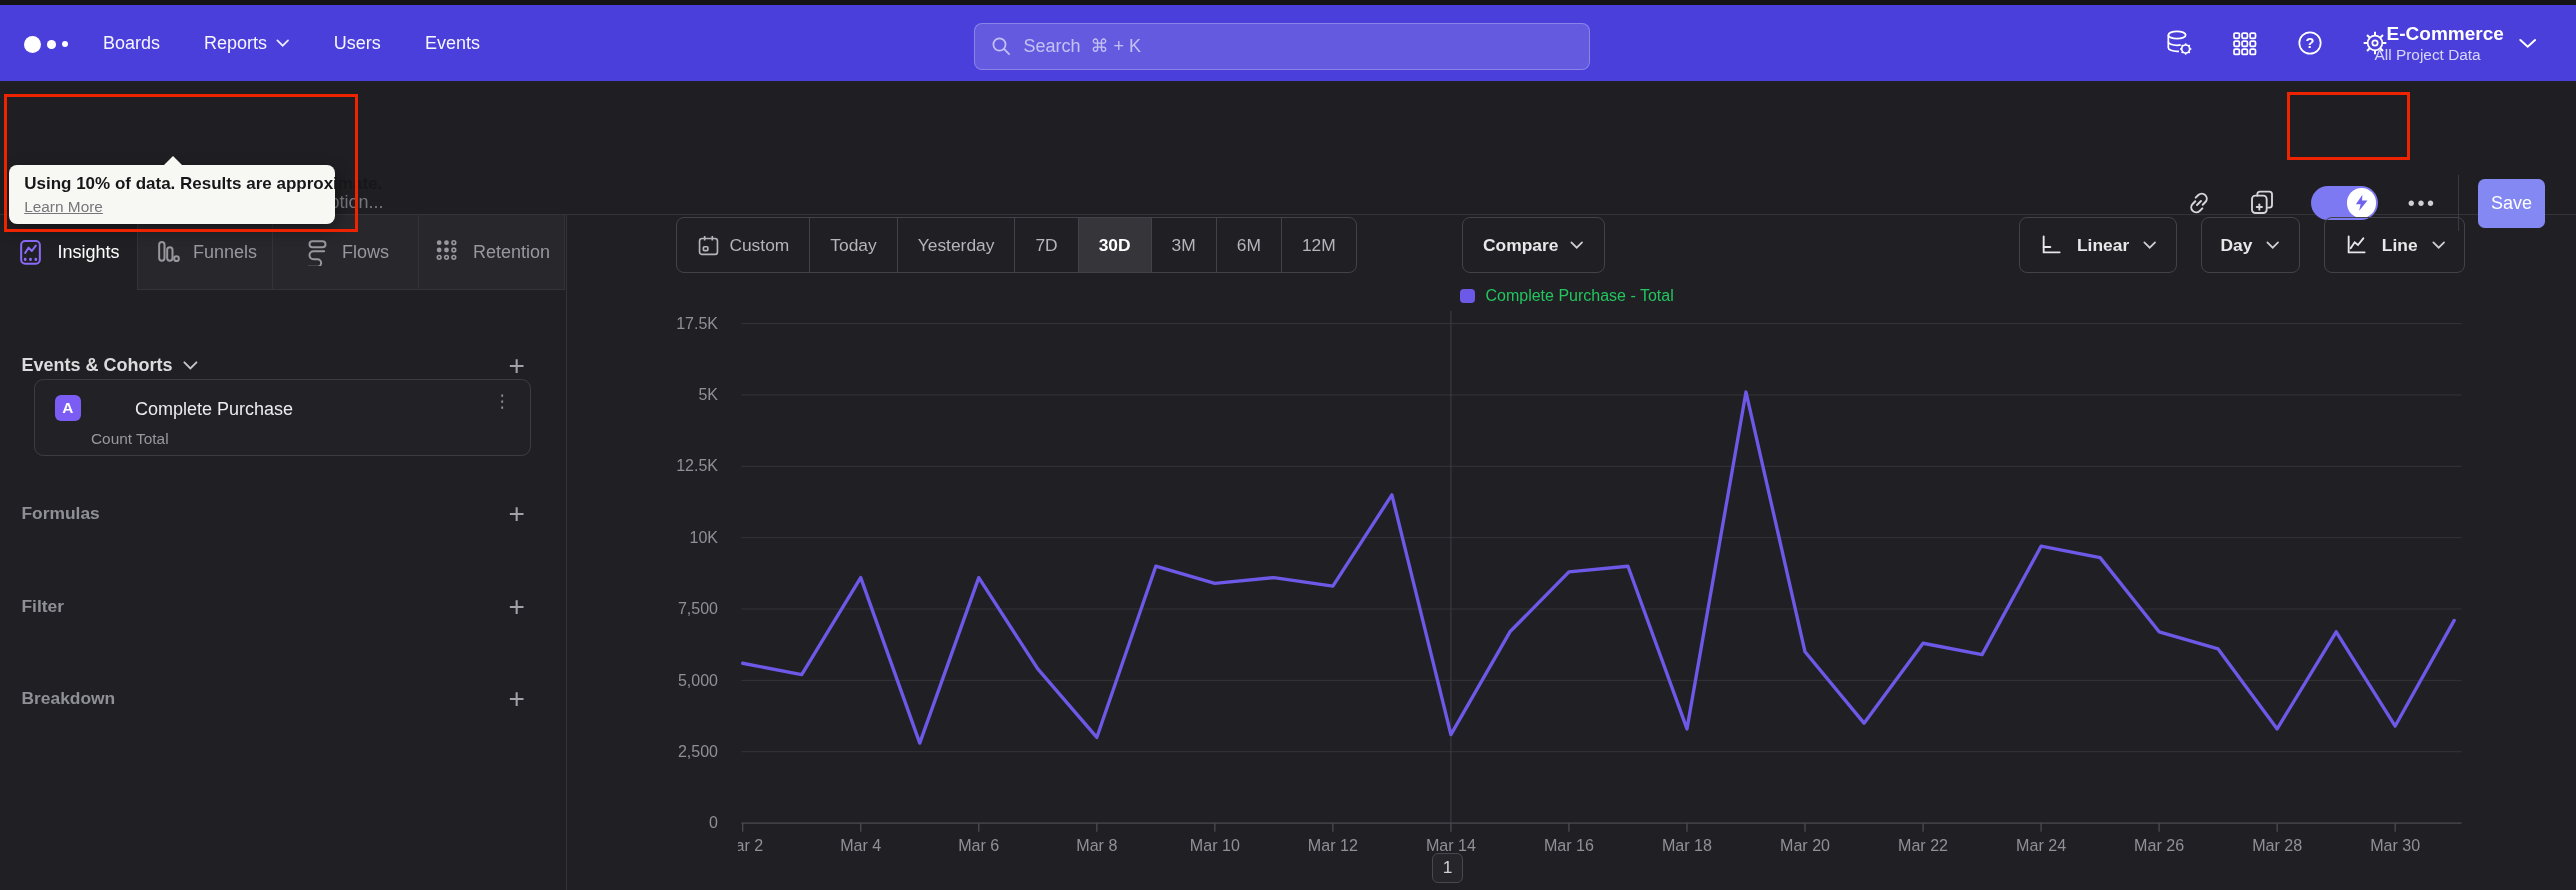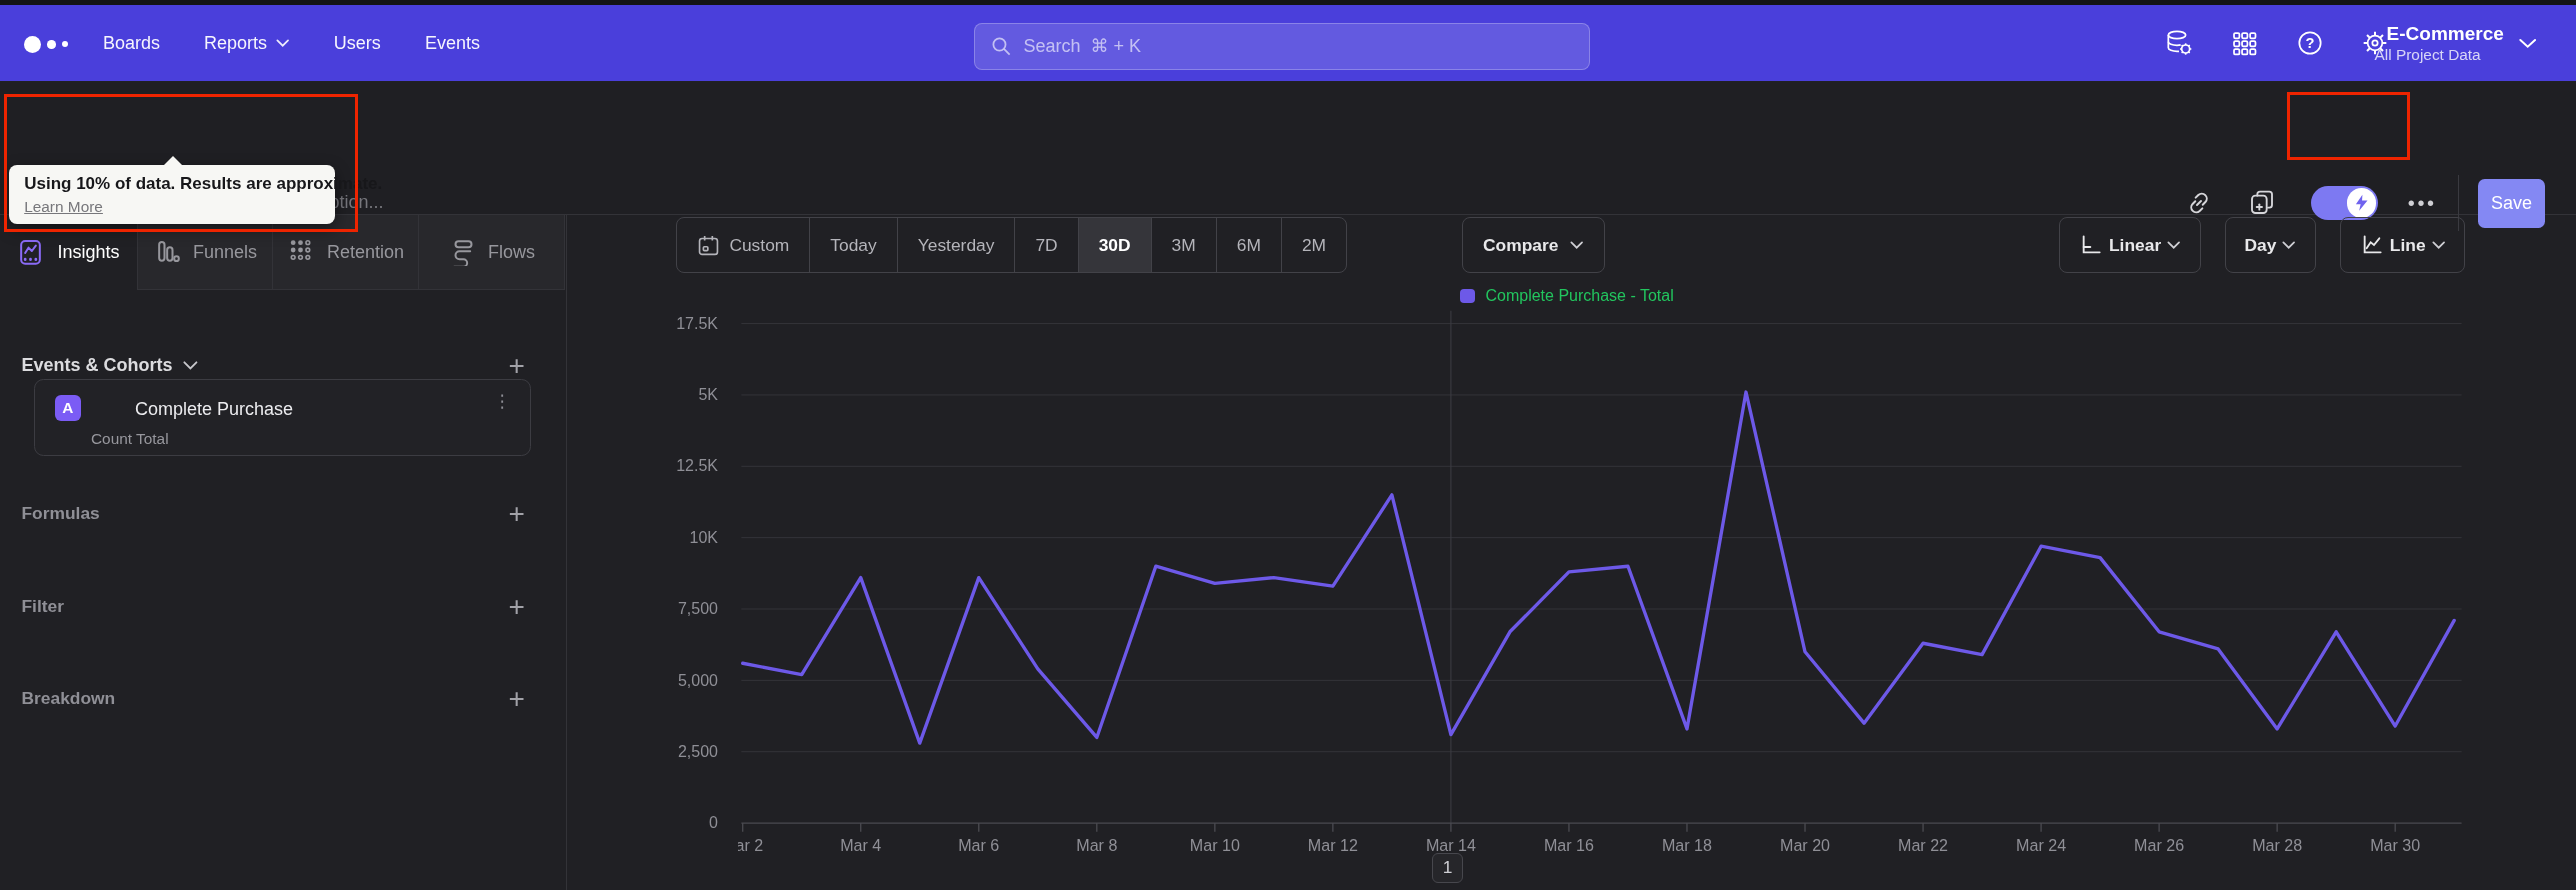--- a/index.html
+++ b/index.html
@@ -66,21 +66,21 @@
   #event-card .emetric { position:absolute; left:56px; top:50px; font-size:15.4px; color:#97979d; }
   #event-card .kebab { position:absolute; right:19px; top:16px; color:#8f8f96; font-size:17.4px; line-height:10px; text-align:center; cursor:pointer; }
 
   
   #ranges { position:absolute; left:676px; top:217px; height:56px; display:flex; border:0.7px solid #424248; border-radius:8px; overflow:hidden; }
   .range-btn { height:55px; display:flex; align-items:center; gap:9.4px; padding:0 20px; font-size:17.4px; color:#b4b4ba; border-right:0.7px solid #424248; cursor:pointer; background:transparent; white-space:nowrap; }
   .range-btn:last-child { border-right:none; }
   .range-btn.active { background:#35353a; color:#fff; font-weight:bold; }
   #compare-btn { position:absolute; left:1462px; top:217px; height:56px; padding:0 20px; border:0.7px solid #424248; border-radius:8px; display:flex; align-items:center; gap:12px; font-size:17.4px; font-weight:bold; color:#e8e8ea; cursor:pointer; }
   #view-btns { position:absolute; right:111px; top:217px; display:flex; gap:24px; }
-  .view-btn { height:56px; padding:0 19px; border:0.7px solid #424248; border-radius:8px; display:flex; align-items:center; gap:6px; font-size:17.4px; font-weight:bold; color:#e8e8ea; cursor:pointer;text-align:right; }
+  .view-btn { height:56px; padding:0 19px; border:0.7px solid #424248; border-radius:8px; display:flex; align-items:center; gap:14px; font-size:17.4px; font-weight:bold; color:#e8e8ea; cursor:pointer;text-align:right; }
 
   
   #legend { position:absolute; left:1460px; top:287px; display:flex; align-items:center; gap:10.7px; }
   #legend .swatch { width:14.8px; height:14.8px; border-radius:4px; }
   #legend .ltext { font-size:16px; color:#22c55e; }
   #chart-svg { position:absolute; left:738px; top:305px; }
   .ylab { position:absolute; left:624px; width:94px; text-align:right; font-size:16px; color:#8f8f96; height:21.5px; line-height:21.5px; }
   #pagination { position:absolute; left:1432px; top:853px; width:31px; height:29.5px; border:1.3px solid #47474d; border-radius:6px; background:#26262a; color:#cfcfd4; font-size:17.4px; display:flex; align-items:center; justify-content:center; cursor:pointer; }
 </style>
 </head>
@@ -244,39 +244,39 @@
       <div class="tab" style="width:135px">
         <svg width="27" height="28" viewBox="0 0 38 42">
           <rect x="8" y="6" width="8" height="28" rx="4" fill="none" stroke="#97979d" stroke-width="3"></rect>
           <rect x="20" y="14" width="8" height="20" rx="4" fill="none" stroke="#97979d" stroke-width="3"></rect>
           <circle cx="34" cy="31" r="3.5" fill="none" stroke="#97979d" stroke-width="3"></circle>
         </svg>
         <span>Funnels</span>
       </div>
       <div class="tab" style="width:146px">
         <svg width="27" height="28" viewBox="0 0 38 42">
+          <rect x="10" y="5" width="24" height="9" rx="4.5" fill="none" stroke="#97979d" stroke-width="3"></rect>
+          <path d="M32 20 H16 a6 6 0 0 0 0 12 h6 a5.5 5.5 0 0 1 0 11 H8" fill="none" stroke="#97979d" stroke-width="3" stroke-linecap="round"></path>
+        </svg>
+        <span>Flows</span>
+      </div>
+      <div class="tab" style="width:146px">
+        <svg width="27" height="28" viewBox="0 0 38 42">
           <circle cx="8" cy="7" r="3.6" fill="#97979d"></circle>
           <circle cx="19" cy="7" r="3.6" fill="#97979d"></circle>
           <circle cx="8" cy="18" r="3.6" fill="#97979d"></circle>
           <circle cx="19" cy="18" r="3.6" fill="#97979d"></circle>
           <circle cx="30" cy="7" r="2.8" fill="none" stroke="#97979d" stroke-width="2.4"></circle>
           <circle cx="30" cy="18" r="2.8" fill="none" stroke="#97979d" stroke-width="2.4"></circle>
           <circle cx="8" cy="29" r="2.8" fill="none" stroke="#97979d" stroke-width="2.4"></circle>
           <circle cx="19" cy="29" r="2.8" fill="none" stroke="#97979d" stroke-width="2.4"></circle>
           <circle cx="30" cy="29" r="2.8" fill="none" stroke="#97979d" stroke-width="2.4"></circle>
         </svg>
         <span>Retention</span>
       </div>
-      <div class="tab" style="width:146px">
-        <svg width="27" height="28" viewBox="0 0 38 42">
-          <rect x="10" y="5" width="24" height="9" rx="4.5" fill="none" stroke="#97979d" stroke-width="3"></rect>
-          <path d="M32 20 H16 a6 6 0 0 0 0 12 h6 a5.5 5.5 0 0 1 0 11 H8" fill="none" stroke="#97979d" stroke-width="3" stroke-linecap="round"></path>
-        </svg>
-        <span>Flows</span>
-      </div>
     </div>
   <div id="sidebar-divider"></div>
 
   <div class="sb-header-row" style="top:351px;">
     <div class="sb-title">
       <span>Events &amp; Cohorts</span>
       <svg width="14.8" height="9.4" viewBox="0 0 22 14" fill="none" stroke="#c6c6cb" stroke-width="2.8" stroke-linecap="round">
           <polyline points="2,2 11,11 20,2"></polyline>
         </svg>
     </div>
@@ -327,21 +327,21 @@
       <div class="range-btn active">
         <span>30D</span>
       </div>
       <div class="range-btn">
         <span>3M</span>
       </div>
       <div class="range-btn">
         <span>6M</span>
       </div>
       <div class="range-btn">
-        <span>2M</span>
+        <span>12M</span>
       </div>
     </div>
   <div id="compare-btn">
     <span>Compare</span>
     <svg width="13.4" height="8.7" viewBox="0 0 20 13" fill="none" stroke="#cfcfd4" stroke-width="2.6" stroke-linecap="round">
         <polyline points="2,2 10,10 18,2"></polyline>
       </svg>
   </div>
   <div id="view-btns">
     <div class="view-btn">

